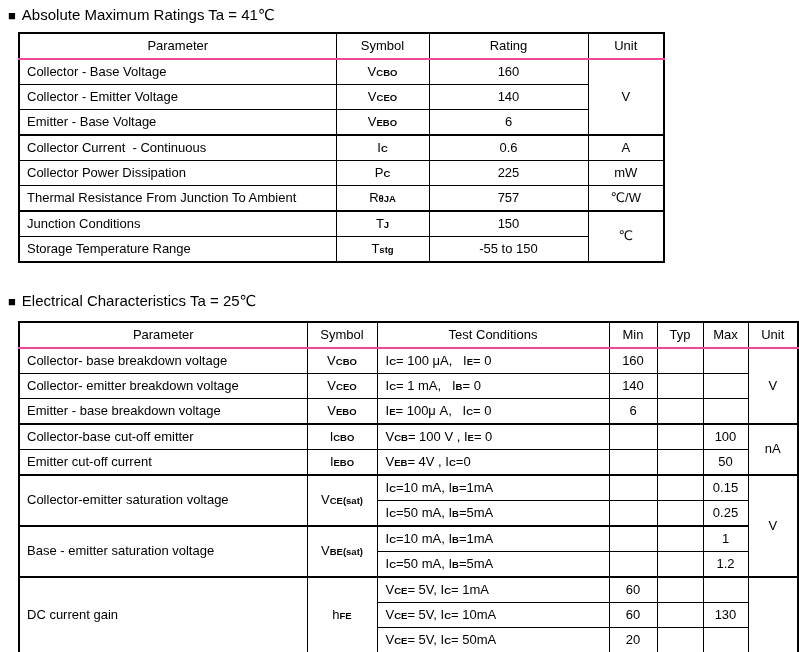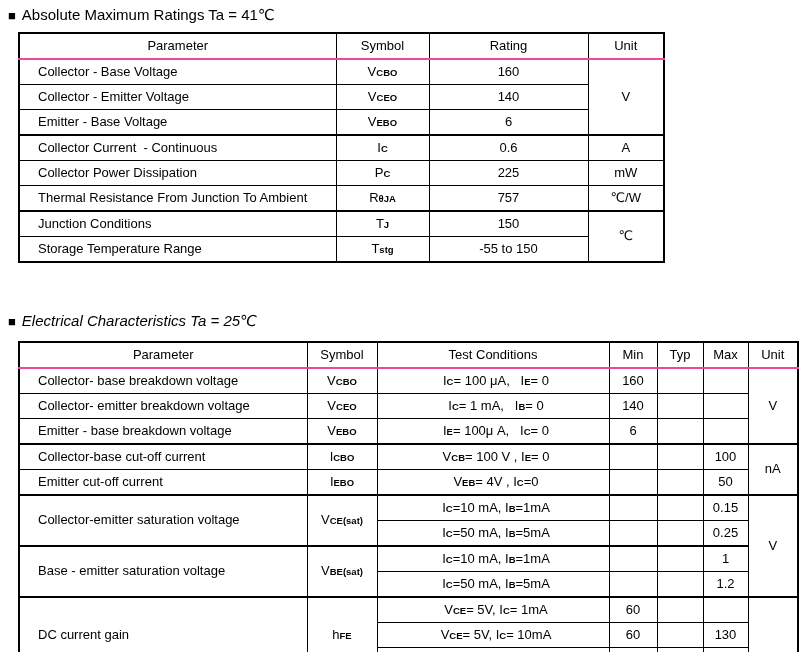--- a/index.html
+++ b/index.html
@@ -12,22 +12,22 @@
   .tblwrap1{margin:6px 0 0 18px;}
   .tblwrap2{margin:9px 0 0 18px;}
   table{border-collapse:collapse;table-layout:fixed;border:2px solid #000;}
   td,th{
     border:1px solid #000;font-weight:normal;font-size:13px;height:24px;
     text-align:center;vertical-align:middle;padding:0 2px;white-space:pre;
     overflow:hidden;line-height:1.1;
   }
   thead th{height:24px;border-bottom:2px solid #ec4899;}
   tr.gtop td{border-top:2px solid #000;margin-top:27px;}
-  td.param{text-align:left;padding-left:18px;}
-  td.cond{text-align:center;padding-left:8px;}
+  td.param{text-align:left;padding-left:7px;}
+  td.cond{text-align:left;padding-left:8px;}
   .sub{font-size:9.5px;font-weight:bold;}
 </style>
 </head>
 <body>
 
 <div class="title"><span class="bullet">■</span><span>Absolute Maximum Ratings Ta = 41℃</span></div>
 
 <div class="tblwrap1">
 <table style="width:645px;">
   <colgroup>
@@ -87,21 +87,21 @@
     </tr>
     <tr>
       <td class="param">Storage Temperature Range</td>
       <td>T<span class="sub">stg</span></td>
       <td>-55 to 150</td>
     </tr>
   </tbody>
 </table>
 </div>
 
-<div class="title" style="margin-top:48px;font-style:italic;"><span class="bullet">■</span><span>Electrical Characteristics Ta = 25℃</span></div>
+<div class="title" style="margin-top:28px;"><span class="bullet">■</span><span>Electrical Characteristics Ta = 25℃</span></div>
 
 <div class="tblwrap2">
 <table style="width:779px;">
   <colgroup>
         <col style="width:288px">
         <col style="width:70px">
         <col style="width:232px">
         <col style="width:48px">
         <col style="width:46px">
         <col style="width:45px">
@@ -138,21 +138,21 @@
     </tr>
     <tr>
       <td class="param">Emitter - base breakdown voltage</td>
       <td>V<span class="sub">EBO</span></td>
       <td class="cond">I<span class="sub">E</span>= 100μ A,   I<span class="sub">C</span>= 0</td>
       <td>6</td>
       <td></td>
       <td></td>
     </tr>
     <tr class="gtop">
-      <td class="param">Collector-base cut-off current</td>
+      <td class="param">Collector-base cut-off emitter</td>
       <td>I<span class="sub">CBO</span></td>
       <td class="cond">V<span class="sub">CB</span>= 100 V , I<span class="sub">E</span>= 0</td>
       <td></td>
       <td></td>
       <td>100</td>
       <td rowspan="2">nA</td>
     </tr>
     <tr>
       <td class="param">Emitter cut-off current</td>
       <td>I<span class="sub">EBO</span></td>

